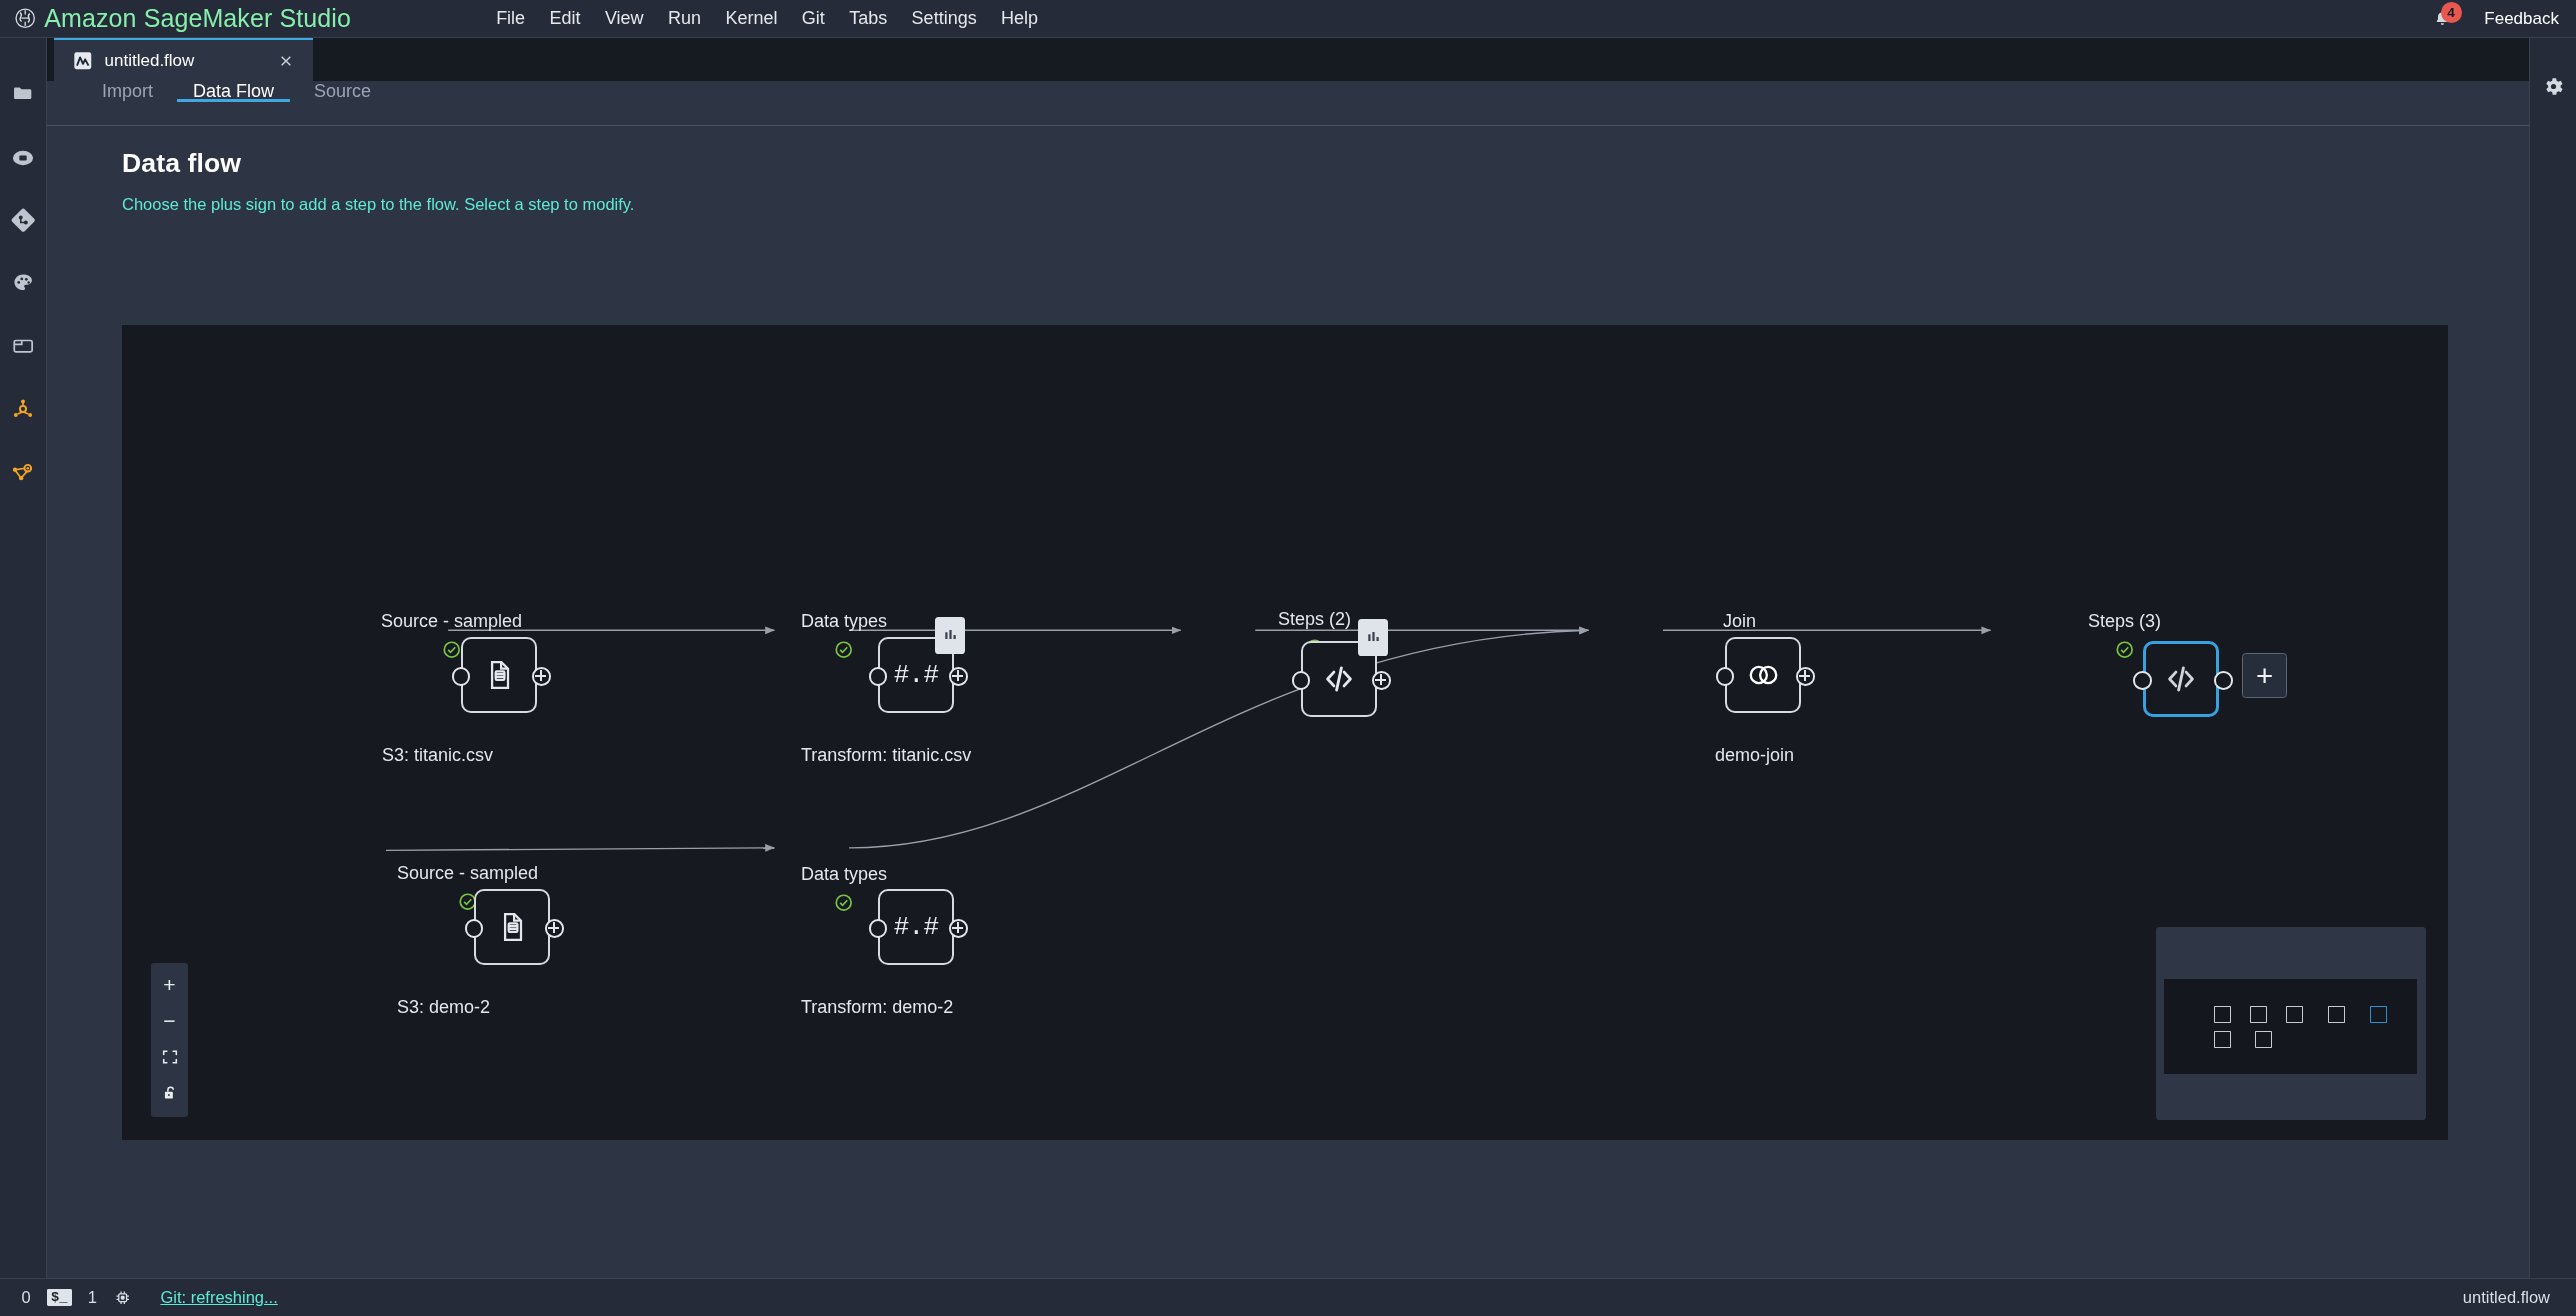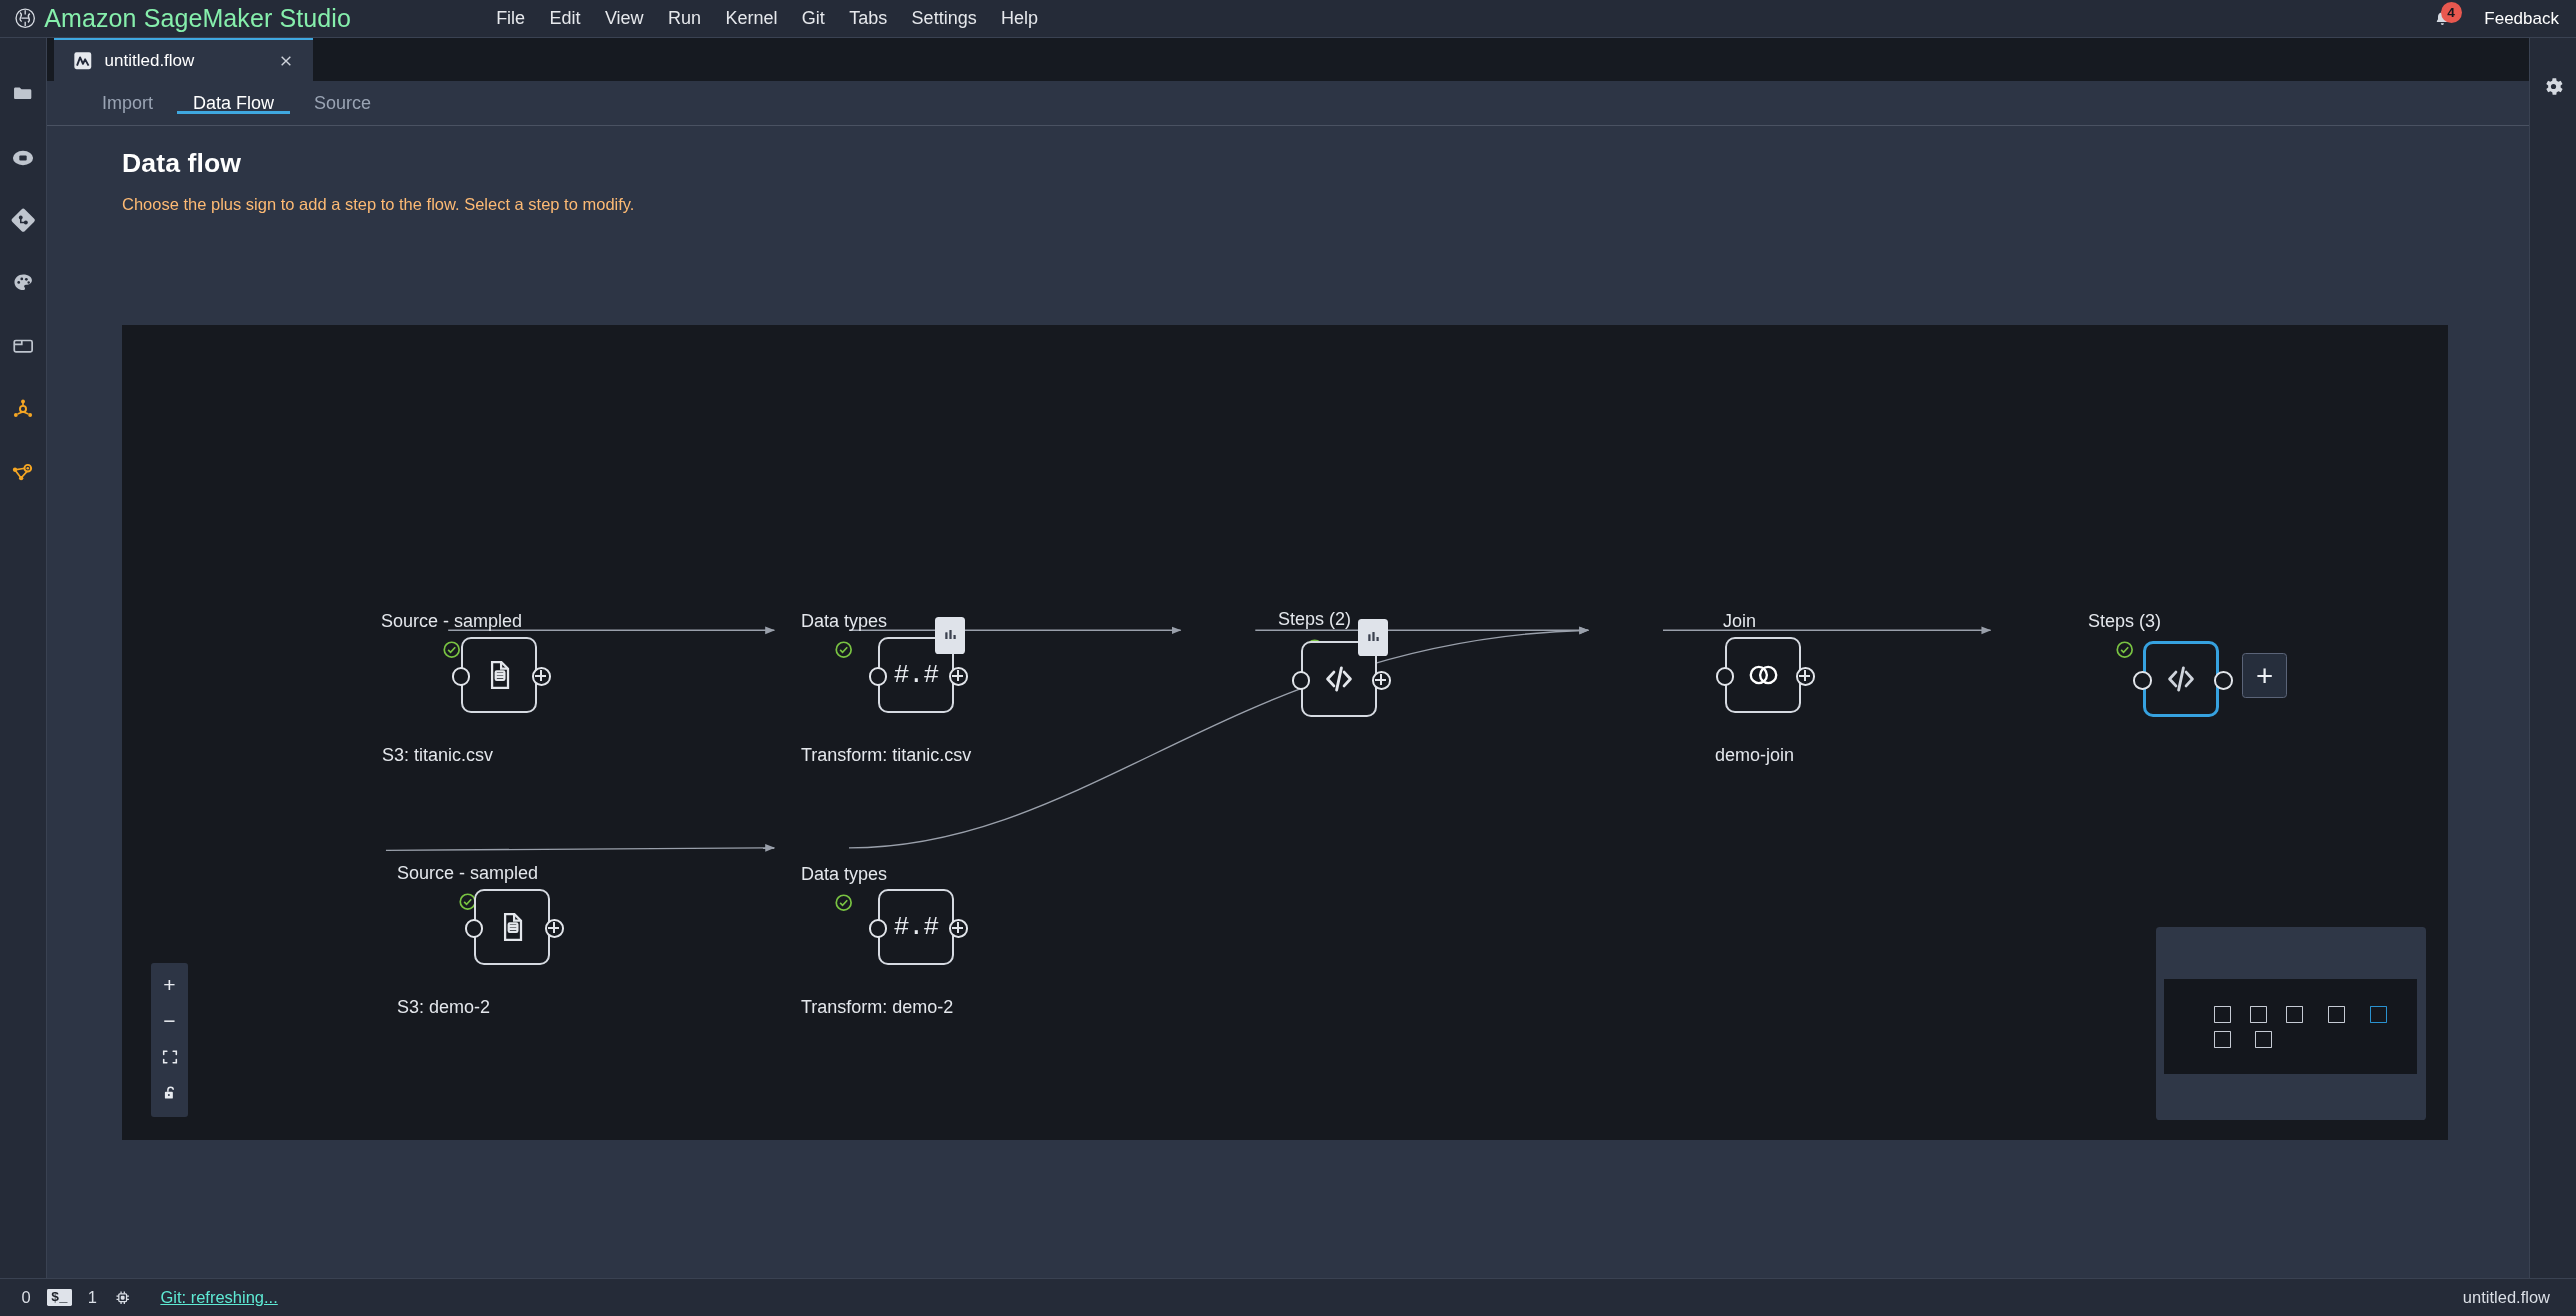--- a/index.html
+++ b/index.html
@@ -78,36 +78,36 @@
     display: flex; align-items: center; justify-content: center; color: #cfd4dc; font-size: 20px;
   }
 
   .content-area {
     position: absolute; top: 43px; left: 0; right: 0; bottom: 0;
     background: #2d3545;
   }
 
   
   .subtabs {
-    height: 45px; display: flex; align-items: center;
+    height: 45px; display: flex; align-items: flex-start;
     border-bottom: 0.7px solid #4a5262; padding-left: 35px; gap: 0;
   }
   .subtab {
     display: flex; align-items: center; padding: 0 20px; font-size: 18px;
     color: #9aa4b4; position: relative; white-space: nowrap;
   }
   .subtab.active { color: #ffffff; }
   .subtab.active::after {
     content: ""; position: absolute; left: 4.3px; right: 4.3px; bottom: 0;
     height: 2.9px; background: #3fa8e0;
   }
 
   .page-head { padding: 21.6px 0 0 75px; }
   .page-title { color: #ffffff; font-size: 26.6px; font-weight: bold; letter-spacing: 0.1px; }
-  .page-sub { color: #fdba74; font-size: 16.5px; margin-top: 16px; }
+  .page-sub { color: #5eead4; font-size: 16.5px; margin-top: 16px; }
 
   
   .canvas-wrap {
     position: absolute; left: 75px; top: 244px; right: 81px; bottom: 138px;
     background: #16191f; overflow: hidden;
   }
   .node-group { position: absolute; }
   .node-title {
     position: absolute; white-space: nowrap; color: #e4e7ec; font-size: 18px;
     display: flex; align-items: center; gap: 8px; flex-direction: column;

